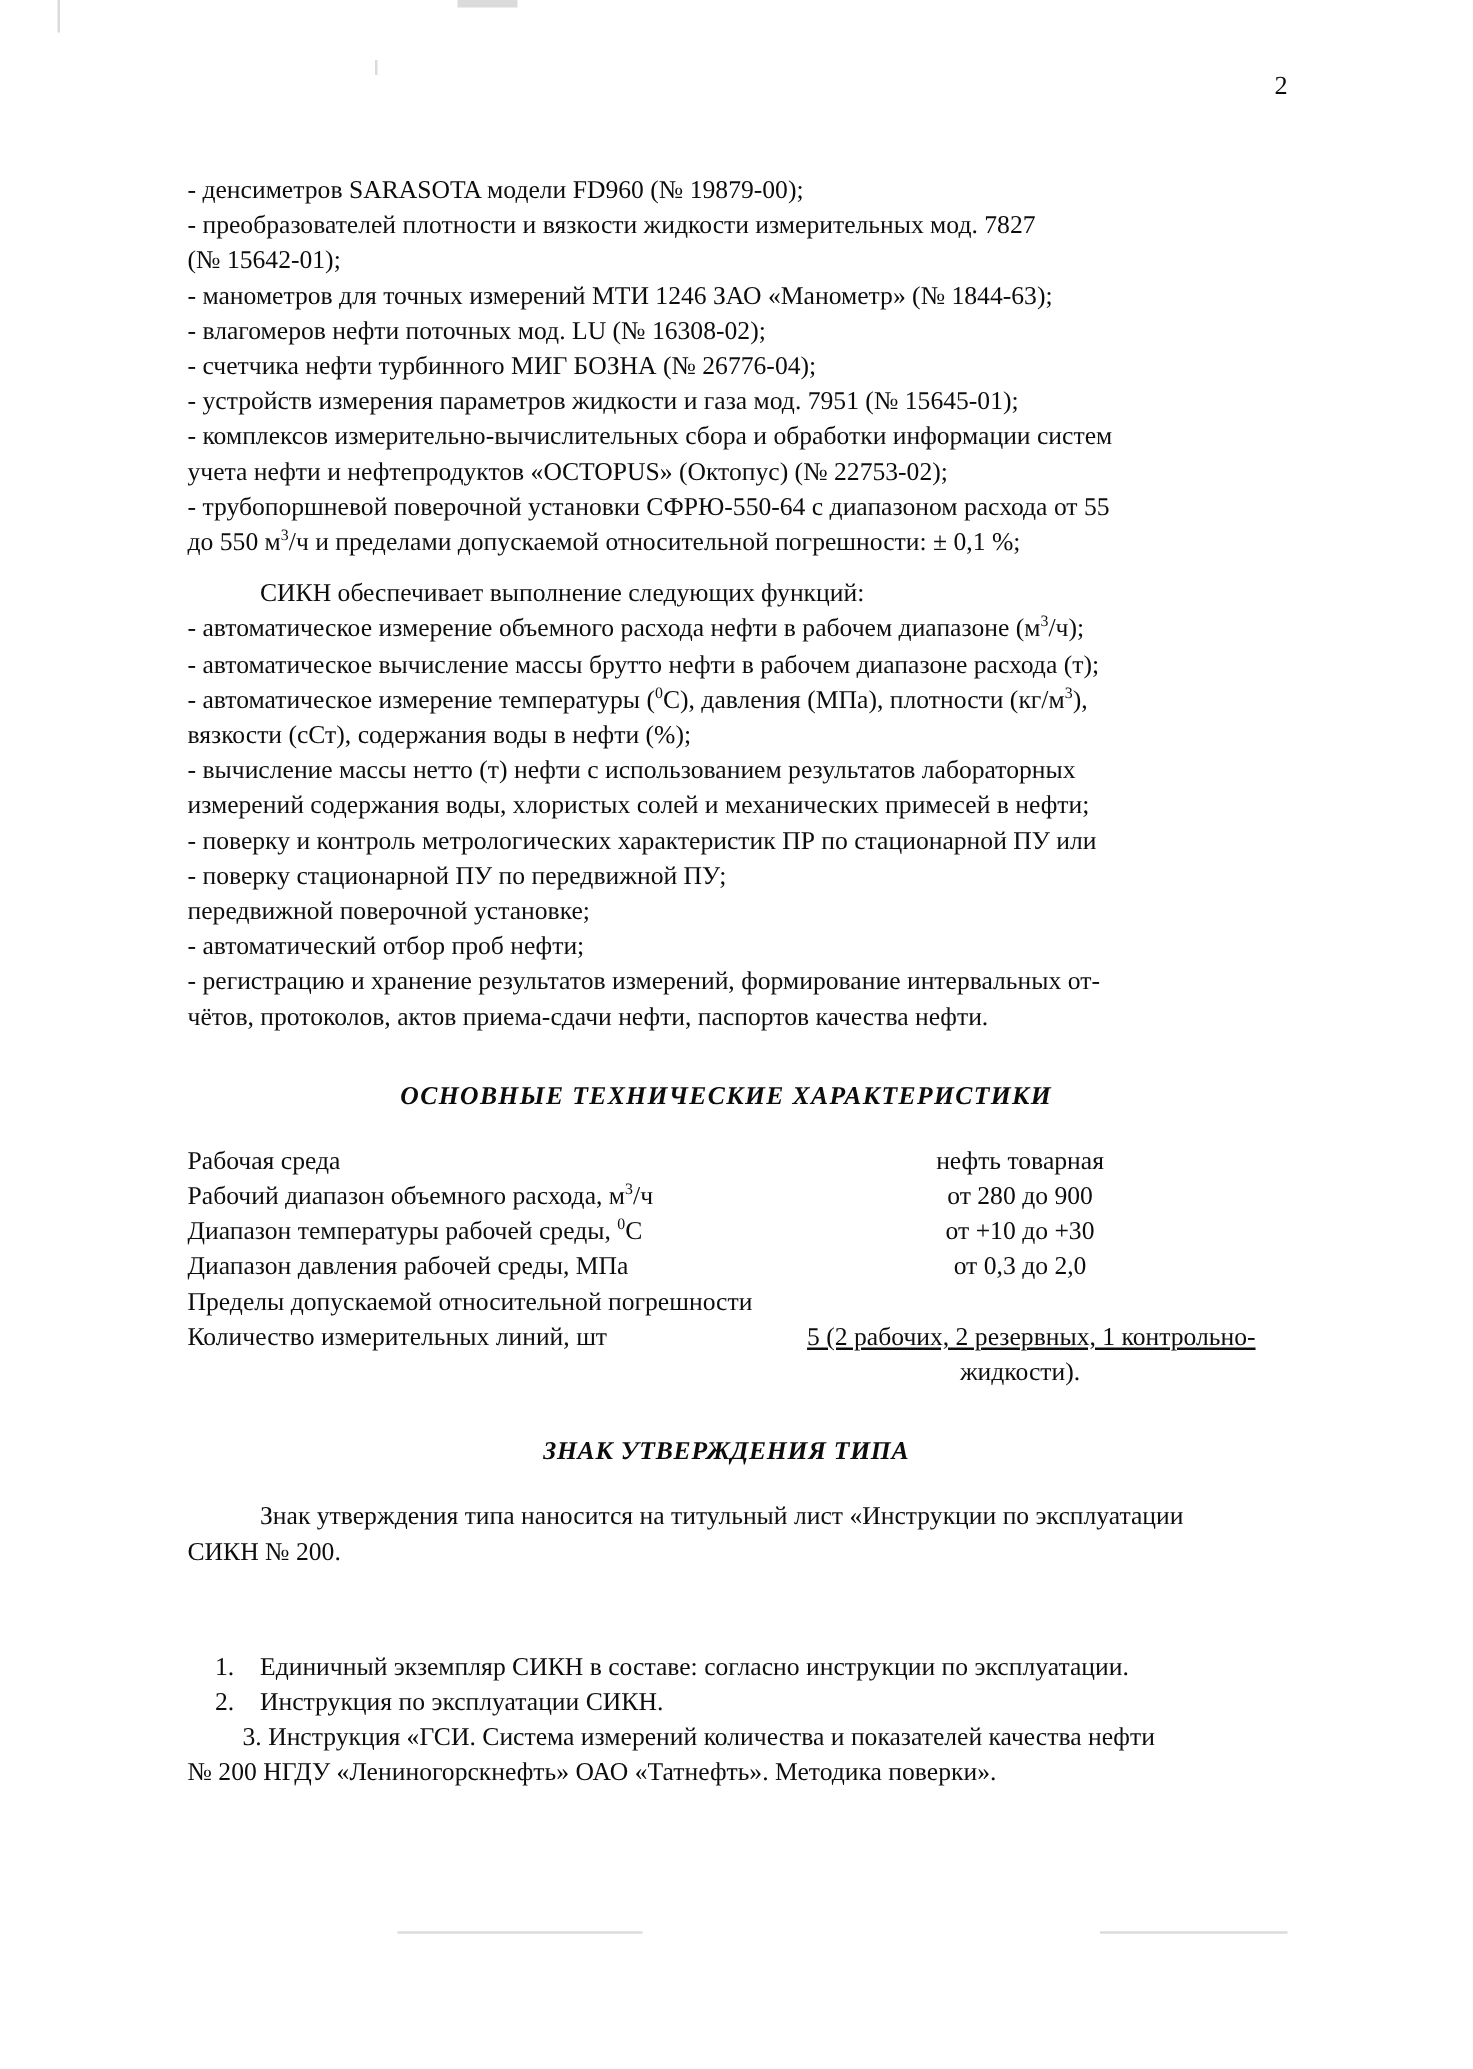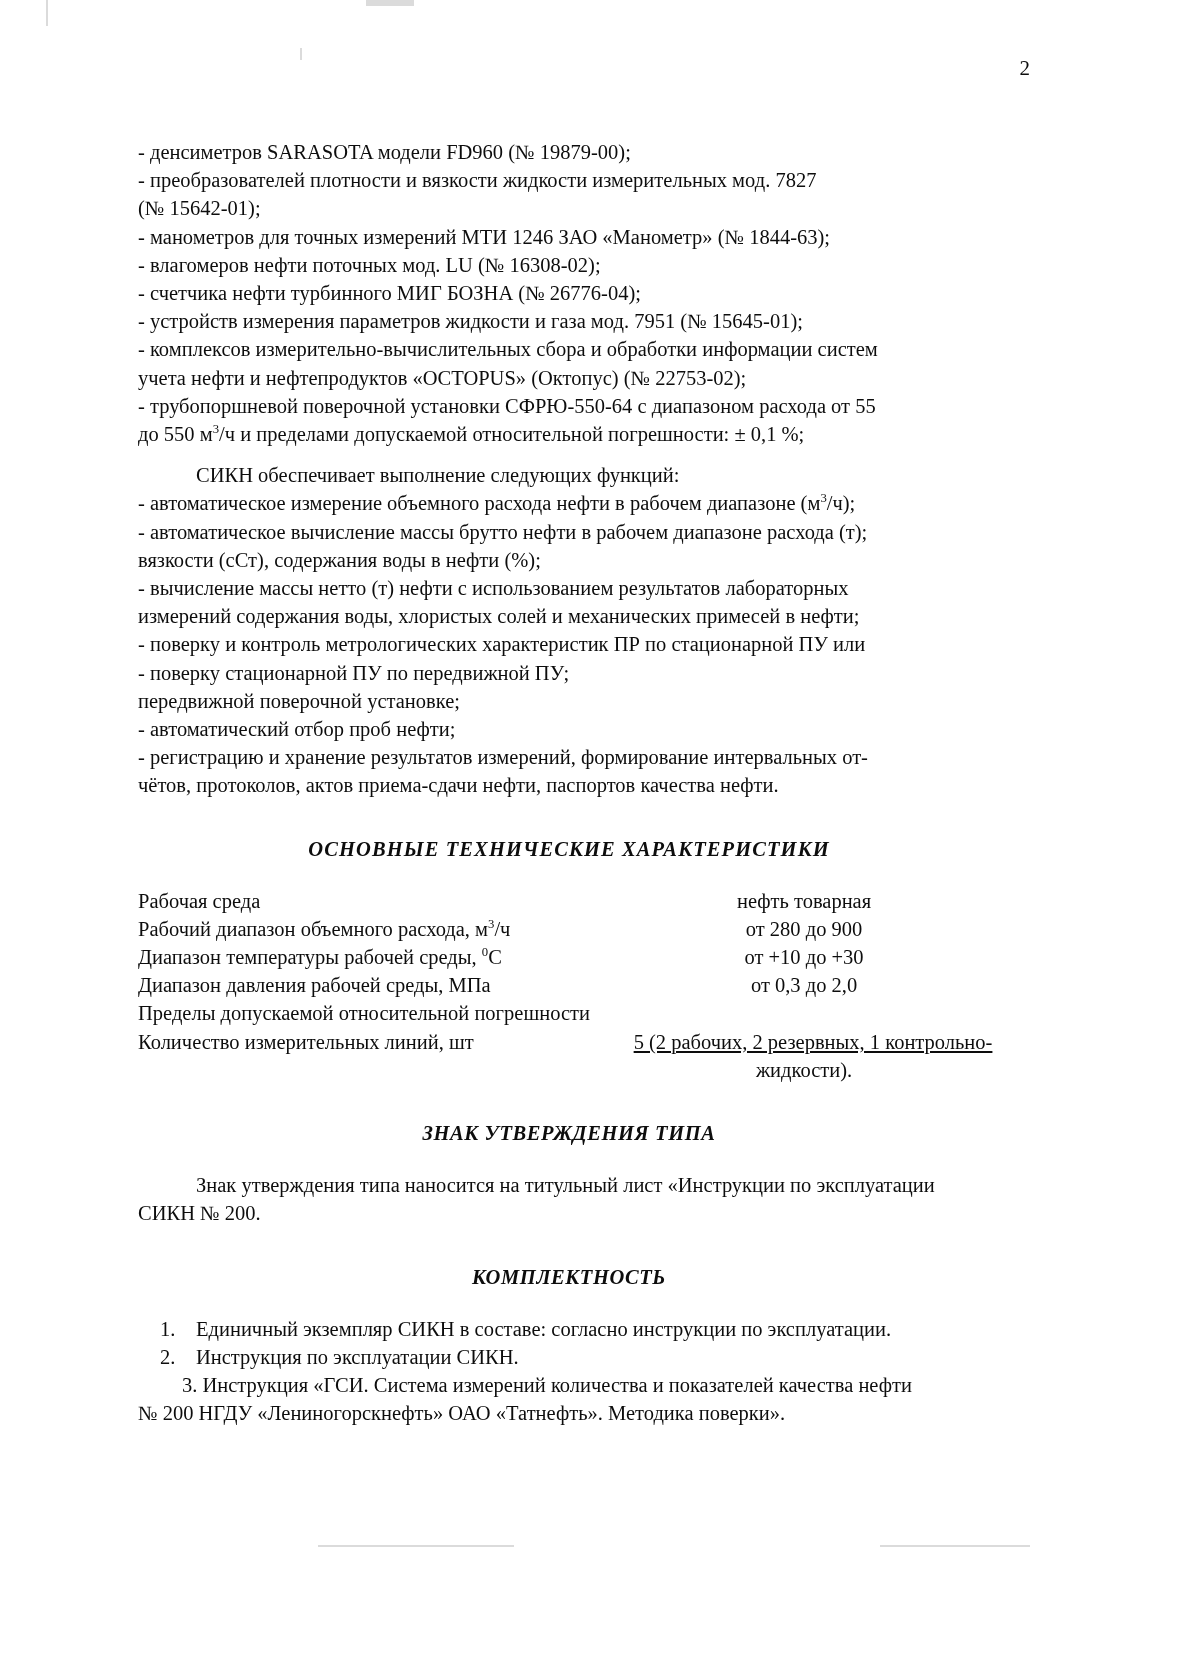--- a/index.html
+++ b/index.html
@@ -27,21 +27,21 @@
   .page-number {
     position: absolute;
     top: 58px;
     right: 148px;
     font-size: 21px;
     line-height: 1;
   }
 
   .content {
     position: absolute;
-    left: 138px;
+    left: 150px;
     top: 138px;
     width: 862px;
   }
 
   p {
     margin: 0;
     font-size: 20.5px;
     line-height: 28.2px;
     text-align: justify;
     text-justify: inter-word;
@@ -150,20 +150,23 @@
 
     <div>
       <p class="indent nojust">СИКН обеспечивает выполнение следующих функций:</p>
 
       <p class="nojust">
         <span>- автоматическое измерение объемного расхода нефти в рабочем диапазоне (м</span><sup>3</sup><span>/ч);</span>
       </p>
 
       <p class="nojust">- автоматическое вычисление  массы брутто нефти в рабочем диапазоне расхода (т);</p>
 
+      <p>
+        <span>- автоматическое  измерение  температуры  (</span><sup>0</sup><span>С),  давления  (МПа),  плотности  (кг/м</span><sup>3</sup><span>),</span>
+      </p>
       <p class="nojust">вязкости (сСт), содержания воды  в нефти (%);</p>
 
       <p>- вычисление массы нетто (т) нефти с использованием результатов лабораторных</p>
       <p class="nojust">измерений содержания воды, хлористых солей и механических примесей в нефти;</p>
 
       <p>- поверку и контроль метрологических характеристик ПР по стационарной ПУ или</p>
       <p class="nojust">- поверку стационарной ПУ по передвижной ПУ;</p>
 
       <p class="nojust">передвижной поверочной установке;</p>
       <p class="nojust">- автоматический отбор проб нефти;</p>
@@ -223,21 +226,20 @@
 
     <h2>ЗНАК УТВЕРЖДЕНИЯ ТИПА</h2>
 
     <div class="gap-md"></div>
 
     <p class="indent nojust">Знак утверждения типа наносится на титульный лист «Инструкции по эксплуатации</p>
     <p class="nojust">СИКН № 200.</p>
 
     <div class="gap-lg"></div>
 
-    <h2>КОМПЛЕКТНОСТЬ</h2>
 
     <div class="gap-md"></div>
 
     <ol class="numlist">
       <li>
         <span class="num">1.</span><span>Единичный экземпляр СИКН в составе: согласно инструкции по эксплуатации.</span>
       </li>
       <li>
         <span class="num">2.</span><span>Инструкция по эксплуатации СИКН.</span>
       </li>

